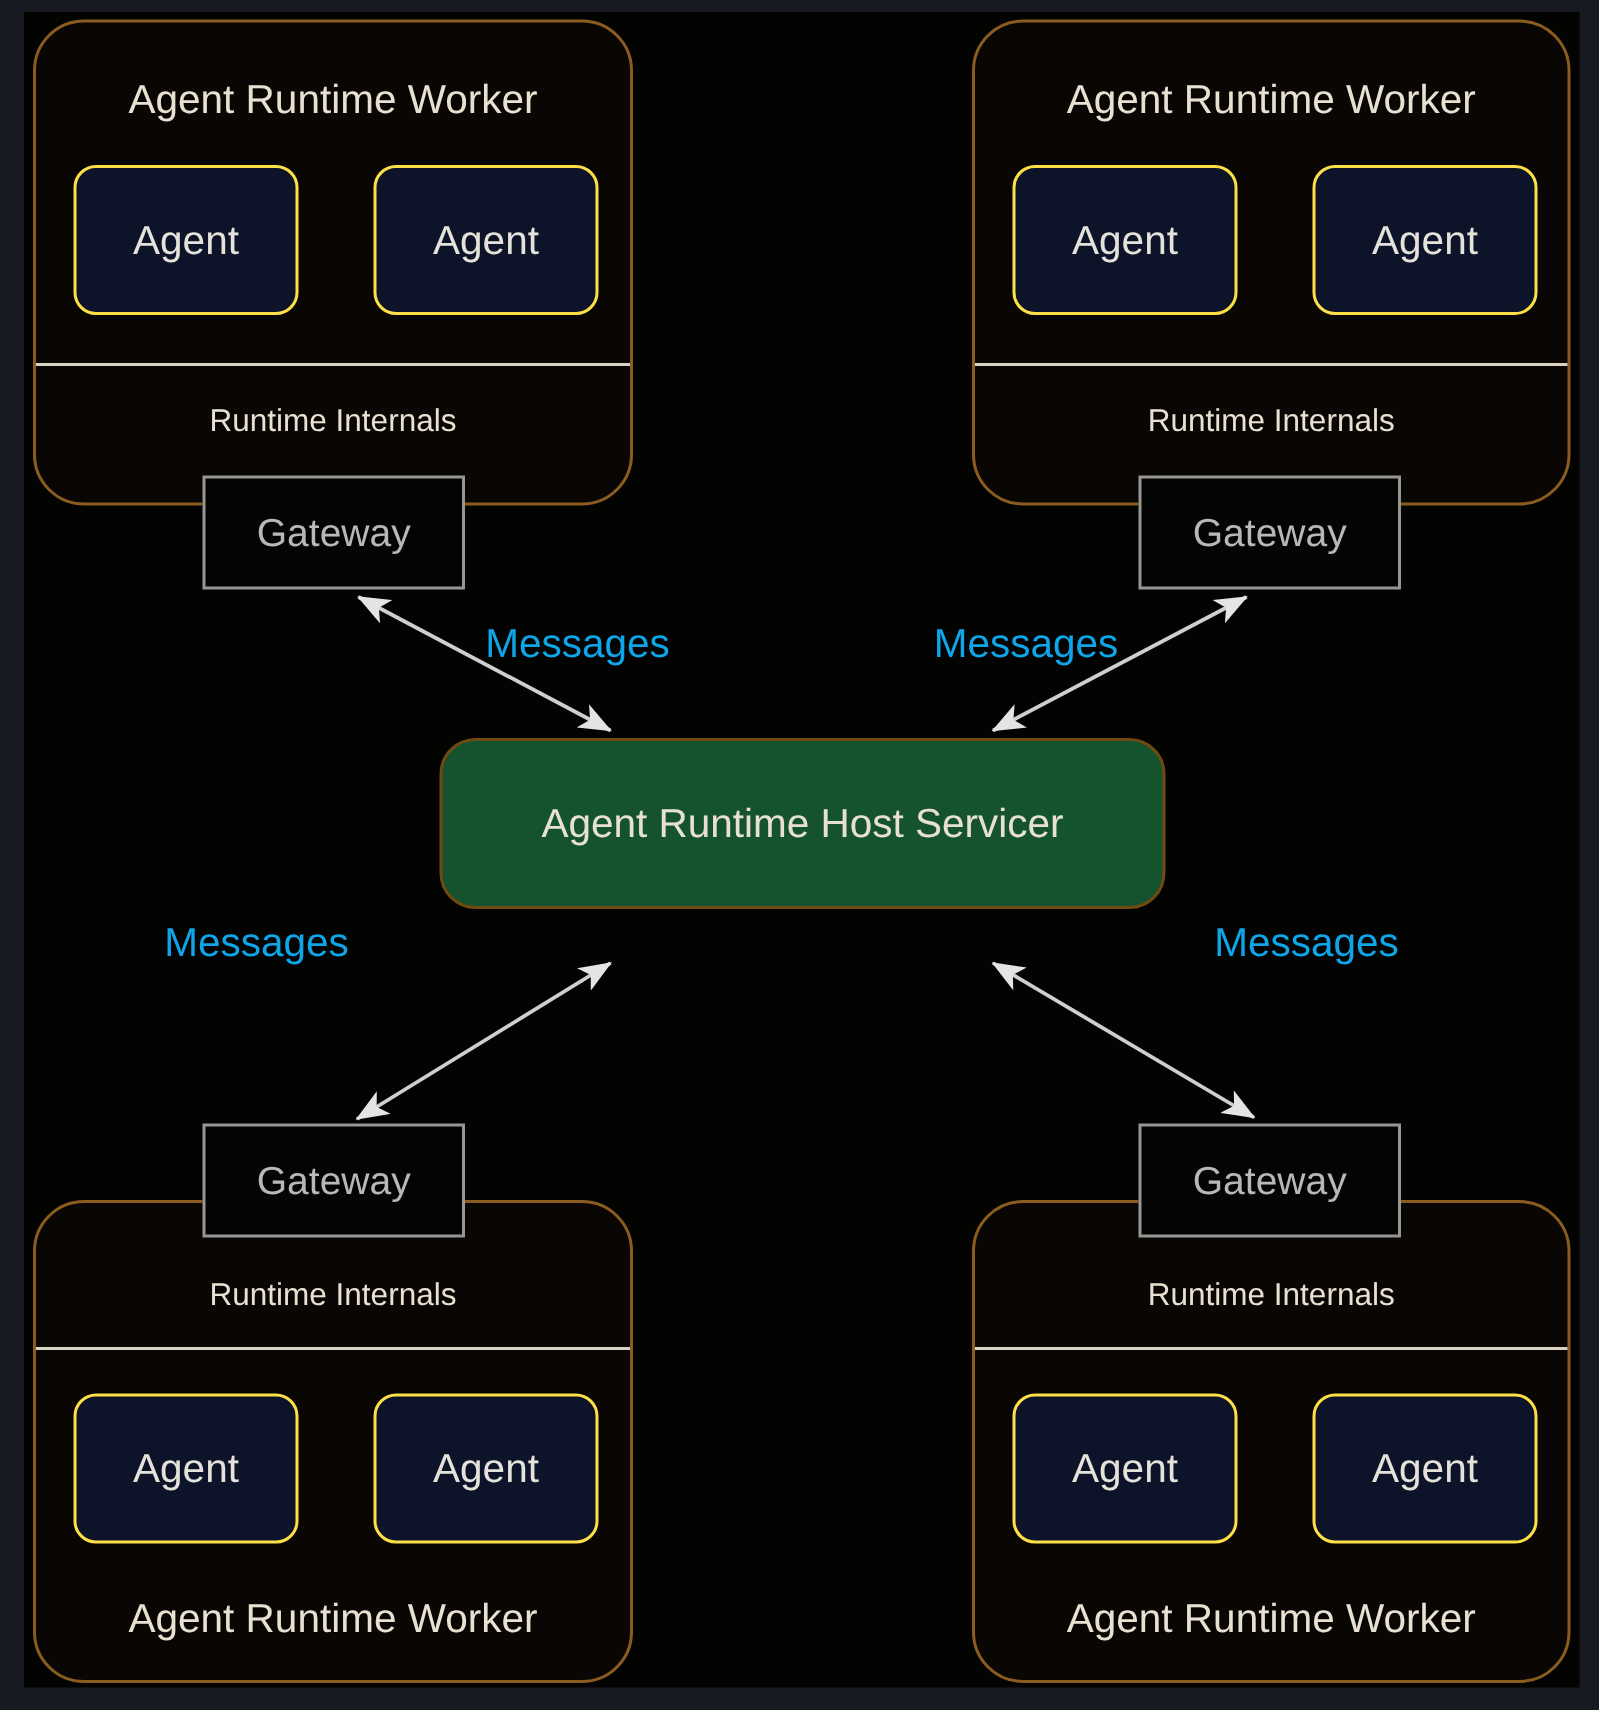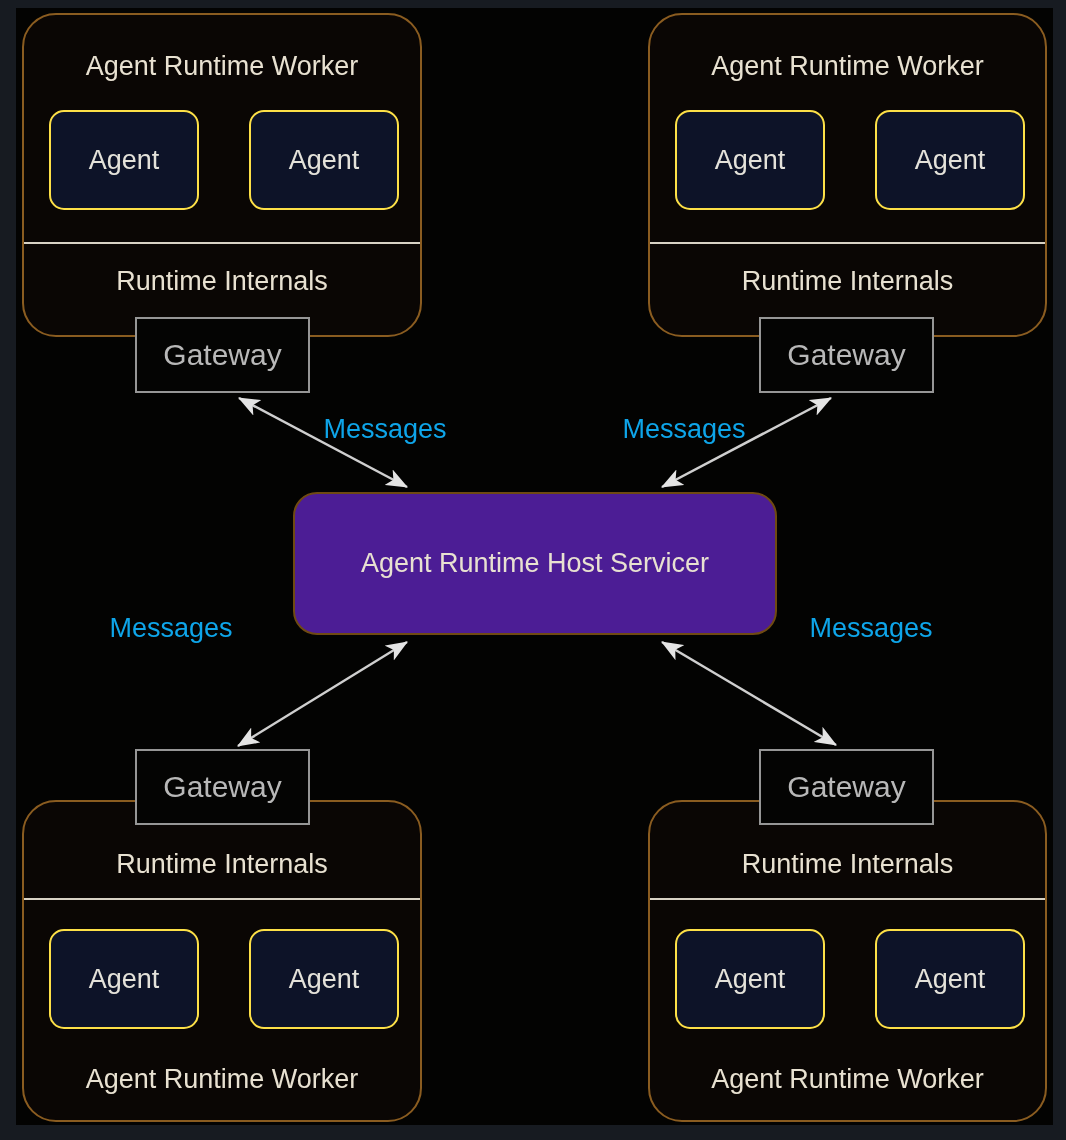--- a/index.html
+++ b/index.html
@@ -18,21 +18,21 @@
   .worker-title{
     position:absolute;left:0;right:0;height:38px;
     display:flex;align-items:center;justify-content:center;
     color:#e8e1d1;font-size:27px;
   }
   .worker.top .worker-title{top:32px;}
   .worker.bottom .worker-title{top:258px;}
   .internals-label{
     position:absolute;left:0;right:0;height:40px;
     display:flex;align-items:center;justify-content:center;
-    color:#e8e1d1;font-size:27px;
+    color:#e8e1d1;font-size:21px;
   }
   .worker.top .internals-label{top:246px;}
   .worker.bottom .internals-label{top:42px;}
   .separator{
     position:absolute;left:0;right:0;height:0;
     border-top:2px solid #d8d2c5;
   }
   .worker.top .separator{top:227px;}
   .worker.bottom .separator{top:96px;}
 
@@ -47,26 +47,26 @@
   .worker.top .agent{top:95px;}
   .worker.bottom .agent{top:127px;}
   .agent.a1{left:25px;}
   .agent.a2{left:225px;}
 
   .gateway{
     position:absolute;width:175px;height:76px;
     background:#040403;
     border:2px solid #969696;
     display:flex;align-items:center;justify-content:center;
-    color:#b8b8b8;font-size:30px;
+    color:#b8b8b8;font-size:26px;
     z-index:3;
   }
   .hub{
-    position:absolute;left:293px;top:492px;width:484px;height:143px;
-    background:#4c1d95;
+    position:absolute;left:293px;top:492px;width:484px;height:114px;
+    background:#14532d;
     border:2px solid #6f4a12;
     border-radius:24px;
     display:flex;align-items:center;justify-content:center;
     color:#e8e1d1;font-size:27px;
     z-index:2;
   }
   .edge-label{
     position:absolute;width:170px;height:36px;
     display:flex;align-items:center;justify-content:center;
     color:#0ea5e9;font-size:27px;

